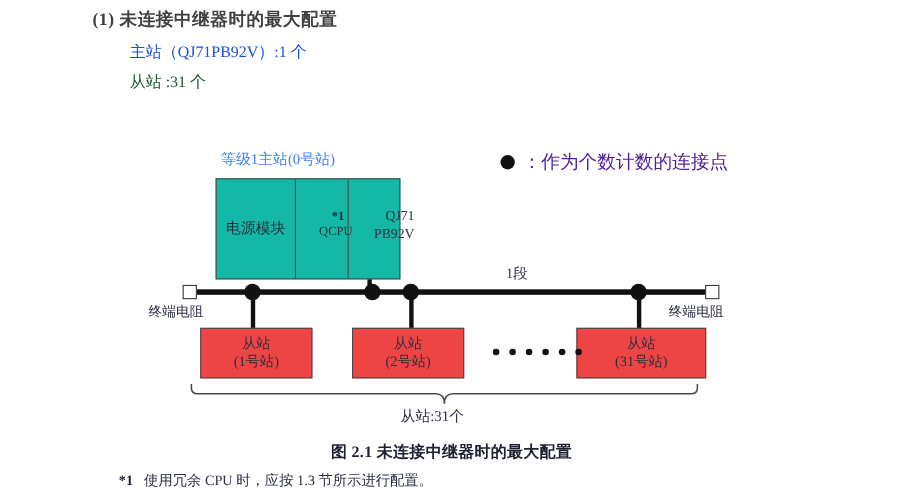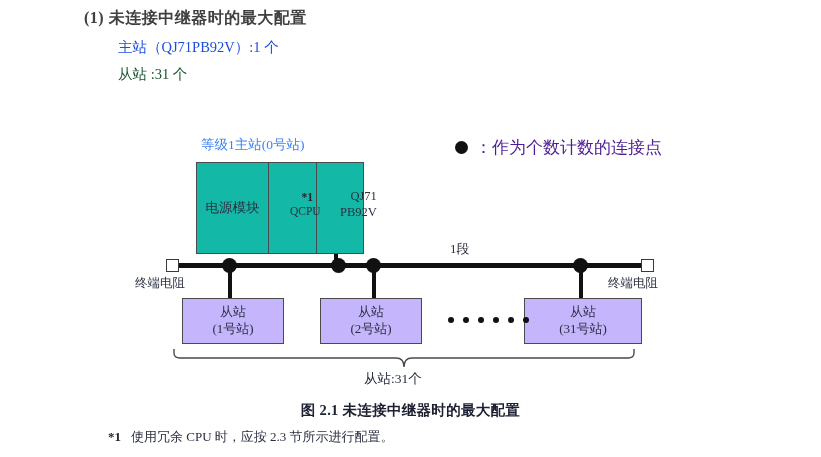--- a/index.html
+++ b/index.html
@@ -154,21 +154,21 @@
     color: #2b2f40;
   }
   #term-right-label {
     left: 608px;
     top: 275px;
     font-size: 12.5px;
     white-space: nowrap;
     color: #2b2f40;
   }
   #segment-label {
-    left: 450px;
+    left: 460px;
     top: 240px;
     font-size: 13px;
     white-space: nowrap;
     color: #2b2f40;
   }
 
   .node-dot {
     width: 15px;
     height: 15px;
     border-radius: 50%;
@@ -177,21 +177,21 @@
   .drop-line {
     width: 4px;
     background: #111111;
   }
 
   
   .slave-box {
     height: 46px;
     border: 1.4px solid #4a4a4a;
     box-sizing: border-box;
-    background: #c4b5fd;
+    background: #ef4444;
     display: flex;
     flex-direction: column;
     align-items: center;
     justify-content: center;
     line-height: 1.3;
   }
   .slave-box .sb-line {
     font-size: 13px;
     color: #2b2f40;
     white-space: nowrap;
@@ -328,14 +328,14 @@
 
 <div class="abs" id="brace-wrap">
   <svg width="464" height="20" viewBox="0 0 464 20">
     <path d="M 2 1 L 2 5 Q 2 10 8 10 L 224 10 Q 232 10 232 19 Q 232 10 240 10 L 456 10 Q 462 10 462 5 L 462 1" fill="none" stroke="#4a4a4a" stroke-width="1.4"></path>
   </svg>
 </div>
 <div class="abs" id="brace-label">从站:31个</div>
 
 <div class="abs" id="figure-caption">图 2.1  未连接中继器时的最大配置</div>
 <div class="abs" id="footnote">
-  <span class="fn-mark">*1</span><span>使用冗余 CPU 时，应按 2.3 节所示进行配置。</span>
+  <span class="fn-mark">*1</span><span>使用冗余 CPU 时，应按 1.3 节所示进行配置。</span>
 </div>
 
 </body></html>

